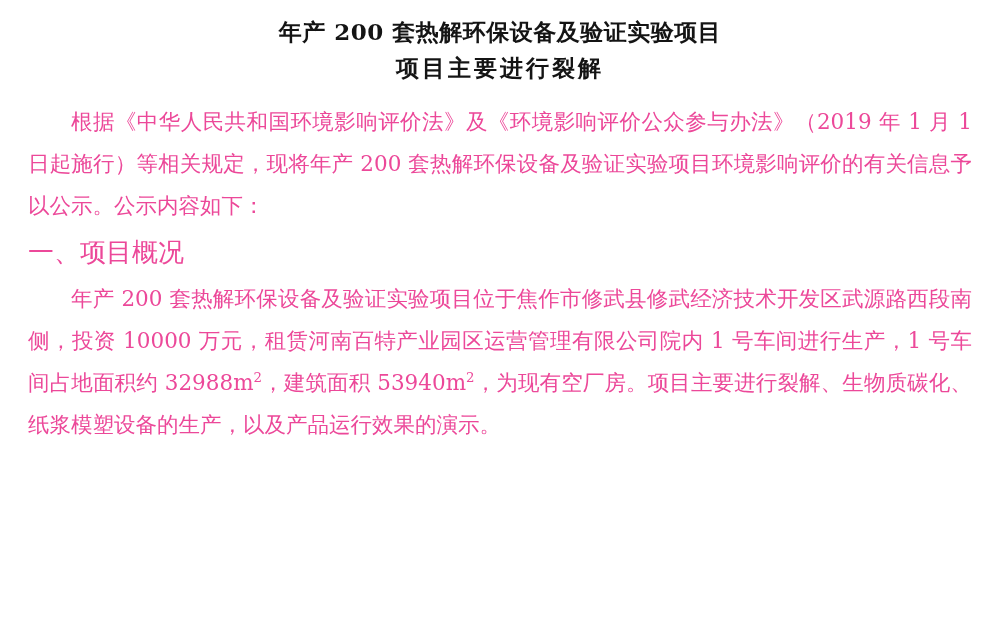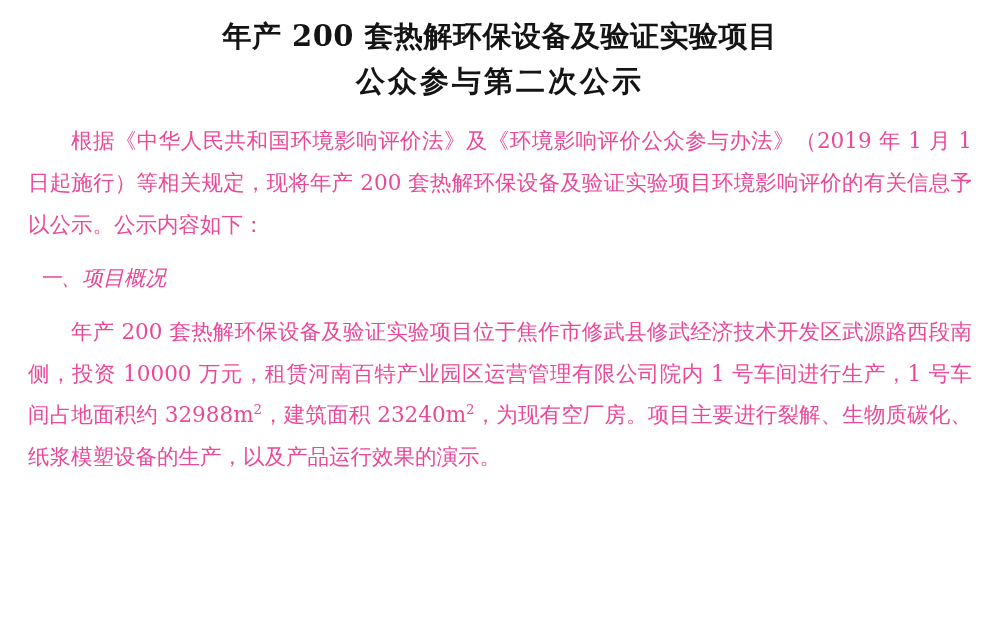--- a/index.html
+++ b/index.html
@@ -16,21 +16,21 @@
   }
   .page {
     width: 1000px;
     height: 620px;
     box-sizing: border-box;
     padding: 14px 28px 0 28px;
     background: #ffffff;
   }
   .doc-title {
     text-align: center;
-    font-size: 29px;
+    font-size: 23px;
     line-height: 1.55;
     font-weight: 700;
     letter-spacing: 0.5px;
     color: #141414;
   }
   .doc-title .line {
     display: block;
   }
   .title-line-2 {
     letter-spacing: 3px;
@@ -41,44 +41,43 @@
     line-height: 1.95;
     text-align: justify;
     text-justify: inter-ideograph;
     color: #ec4899;
   }
   p.para {
     margin: 0;
     text-indent: 2em;
   }
   p.section-heading {
-    margin: 12px;
+    margin: 0;
     text-indent: 0;
-    font-size: 21px;
+    font-size: 26px;
     line-height: 1.95;
-    font-style: italic;
   }
   sup {
     font-size: 0.62em;
     vertical-align: super;
     line-height: 0;
   }
 </style>
 </head>
 <body>
 
 <div class="page">
 
   <div class="doc-title">
     <span class="line">年产 200 套热解环保设备及验证实验项目</span>
-    <span class="line title-line-2">公众参与第二次公示</span>
+    <span class="line title-line-2">项目主要进行裂解</span>
   </div>
 
   <div class="body-text">
 
     <p class="para"><span>根据《中华人民共和国环境影响评价法》及《环境影响评价公众参与办法》（2019 年 1 月 1 日起施行）等相关规定，现将年产 200 套热解环保设备及验证实验项目环境影响评价的有关信息予以公示。公示内容如下：</span></p>
 
     <p class="section-heading">一、项目概况</p>
 
-    <p class="para"><span>年产 200 套热解环保设备及验证实验项目位于焦作市修武县修武经济技术开发区武源路西段南侧，投资 10000 万元，租赁河南百特产业园区运营管理有限公司院内 1 号车间进行生产，1 号车间占地面积约 32988m</span><sup>2</sup><span>，建筑面积 23240m</span><sup>2</sup><span>，为现有空厂房。项目主要进行裂解、生物质碳化、纸浆模塑设备的生产，以及产品运行效果的演示。</span></p>
+    <p class="para"><span>年产 200 套热解环保设备及验证实验项目位于焦作市修武县修武经济技术开发区武源路西段南侧，投资 10000 万元，租赁河南百特产业园区运营管理有限公司院内 1 号车间进行生产，1 号车间占地面积约 32988m</span><sup>2</sup><span>，建筑面积 53940m</span><sup>2</sup><span>，为现有空厂房。项目主要进行裂解、生物质碳化、纸浆模塑设备的生产，以及产品运行效果的演示。</span></p>
 
   </div>
 </div>
 
 </body></html>

